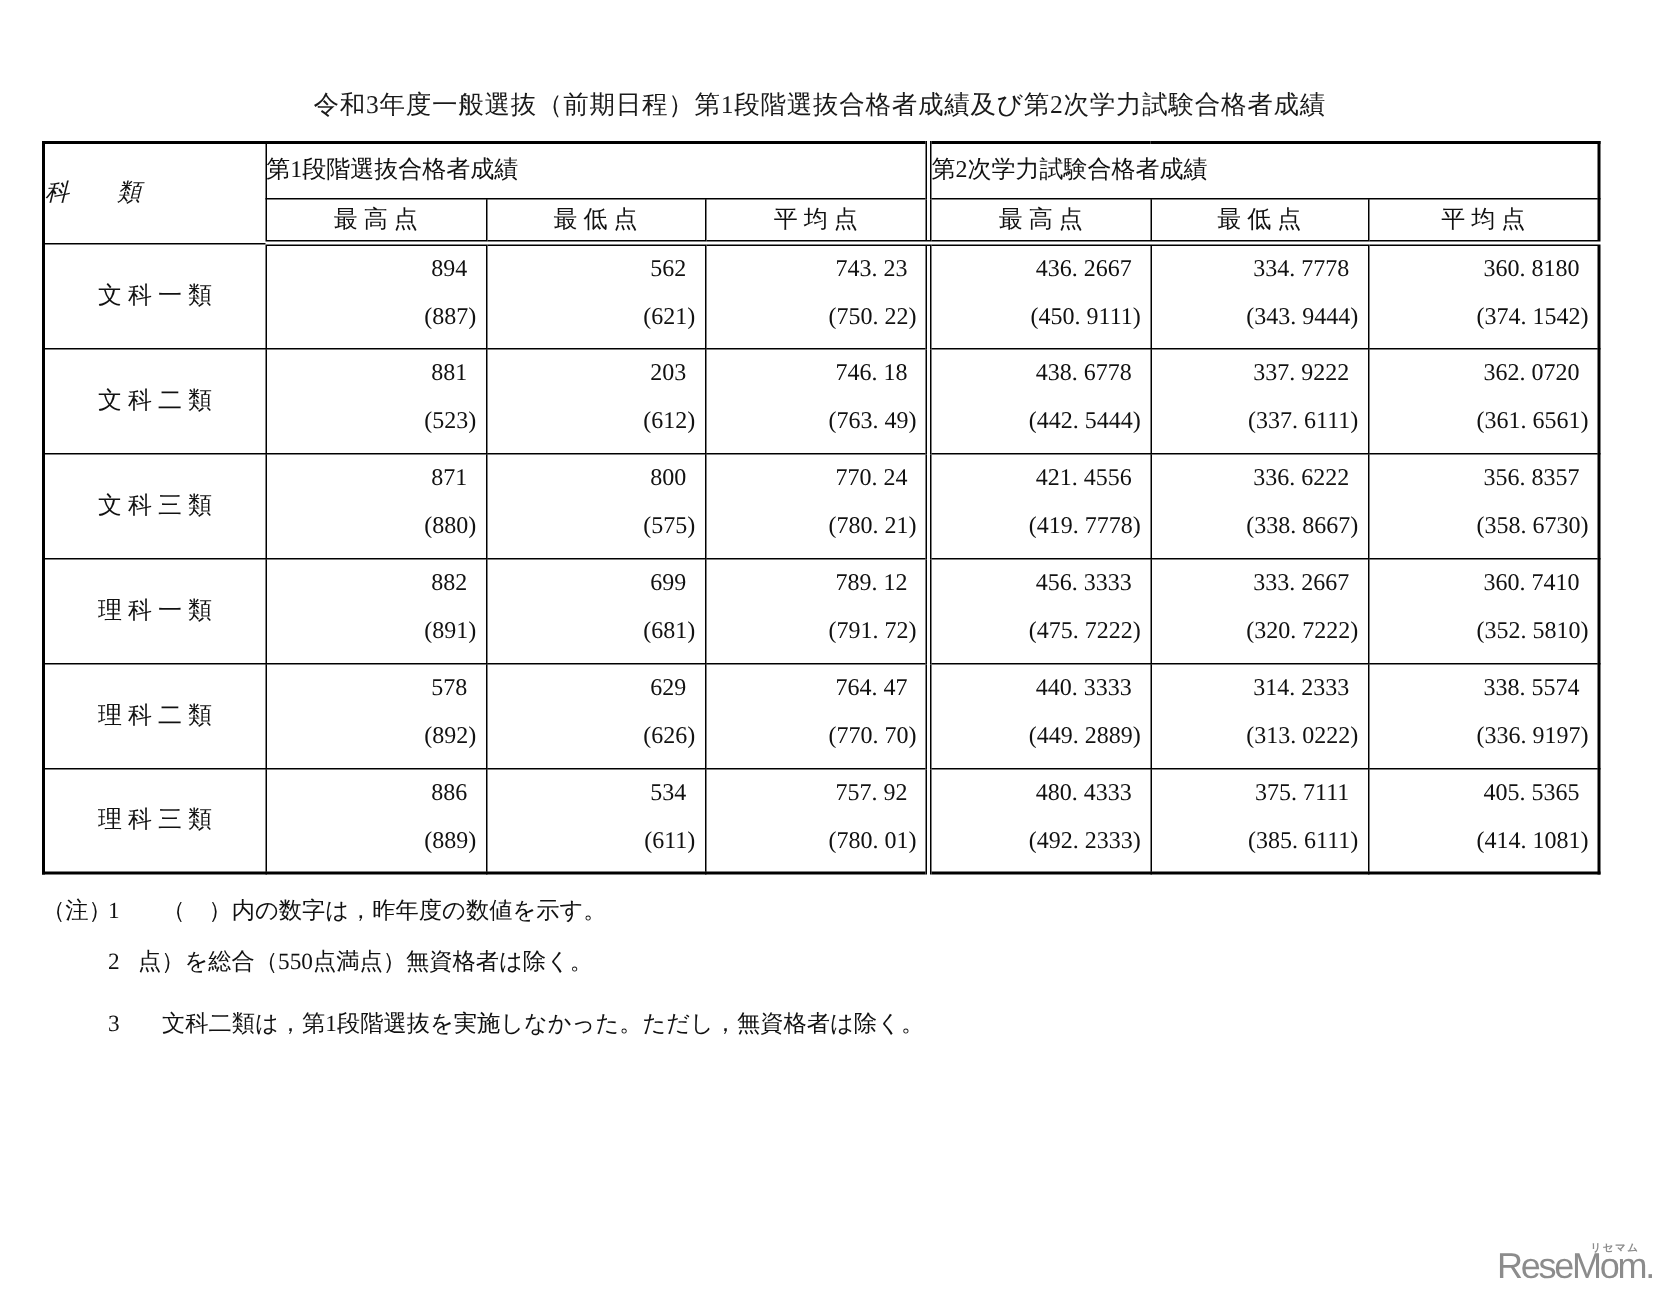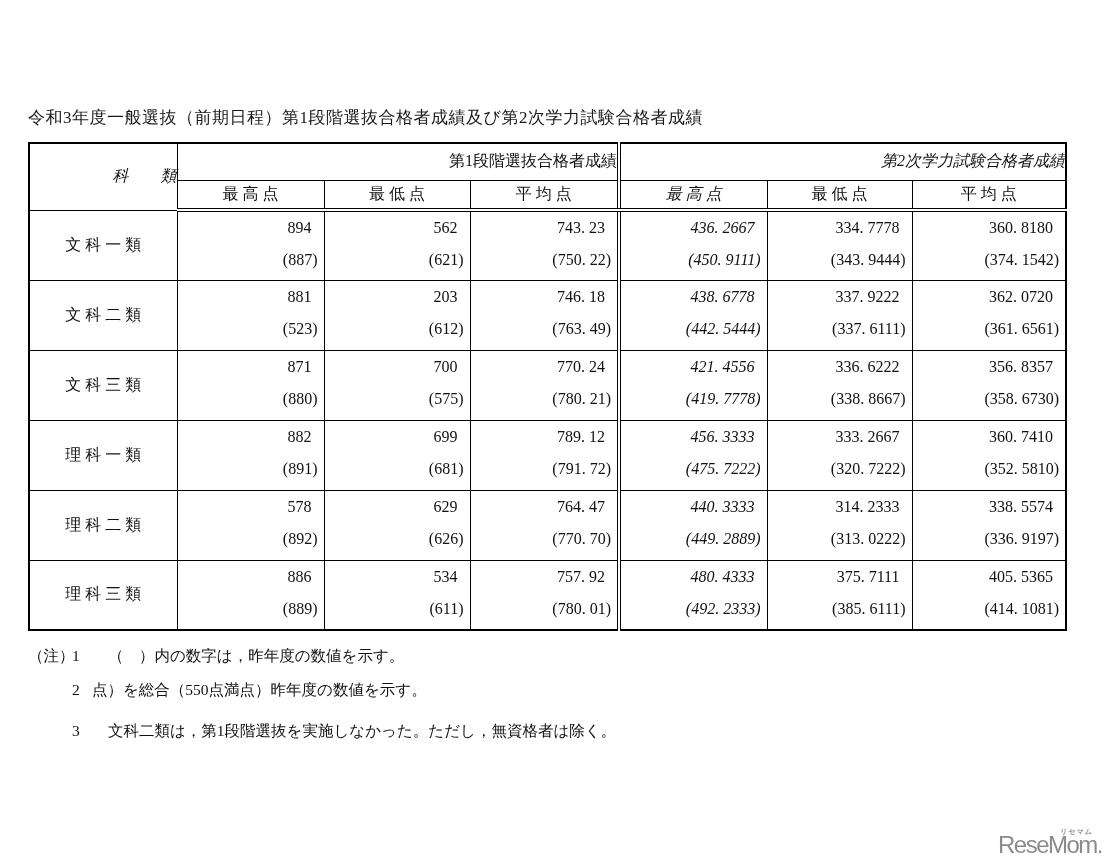--- a/index.html
+++ b/index.html
@@ -5,39 +5,39 @@
   * { margin: 0; padding: 0; box-sizing: border-box; }
   html, body { background: #ffffff; }
   body {
     width: 1110px; height: 863px;
     font-family: "Liberation Serif", "DejaVu Serif", serif;
     color: #1a1a1a;
     position: relative;
     overflow: hidden;
   }
   .content { width: 1037px; margin-left: 28px; padding-top: 58px; }
-  .title { text-align: left; font-size: 17px; letter-spacing: 0.5px; margin-top: 48px; }
+  .title { text-align: center; font-size: 17px; letter-spacing: 0.5px; }
   .date-line { text-align: right; font-size: 15px; margin-top: 16px; }
   .org-line { text-align: right; font-size: 15px; margin-top: 13px; }
 
   table.scores {
     border-collapse: collapse; table-layout: fixed;
     width: 1037px; margin-top: 13px;
     border: 2px solid #000;
   }
   table.scores th, table.scores td {
     border: 1px solid #000;
     font-weight: normal;
     font-size: 16px;
     color: #111;
   }
-  tr.ghead th { height: 37px; text-align: right; vertical-align: middle; }
+  tr.ghead th { height: 37px; text-align: left; vertical-align: middle; }
   tr.shead th { height: 30px; text-align: center; vertical-align: middle; border-bottom: 4px double #000; }
   th.corner { border-bottom: 4px double #000; text-align: center; vertical-align: middle; font-style: italic; }
-  .g2 { border-left: 4px double #000 !important; font-style: italic; }
+  .g2 { border-left: 4px double #000 !important; }
   tbody th.cat { height: 70px; text-align: center; vertical-align: middle; }
   tbody td.num { height: 70px; vertical-align: top; padding: 0; margin-left: 38px; }
   .v { text-align: right; padding: 6px 12px 0 0; line-height: 19px; white-space: nowrap; }
   .p { text-align: right; padding: 13px 6px 0 0; line-height: 19px; white-space: nowrap; }
 
   .notes { margin-top: 13px; font-size: 15.5px; line-height: 24px; color: #111; }
   .note { display: flex; align-items: flex-start; }
   .note + .note { margin-top: 10px; }
   .note.last { margin-top: 17px; }
   .nmark { width: 44px; flex: none; }
@@ -145,21 +145,21 @@
             <div class="p">(361. 6561)</div>
           </td>
       </tr>
       <tr>
         <th class="cat">文 科 三 類</th>
         <td class="num">
             <div class="v">871</div>
             <div class="p">(880)</div>
           </td>
         <td class="num">
-            <div class="v">700</div>
+            <div class="v">800</div>
             <div class="p">(575)</div>
           </td>
         <td class="num">
             <div class="v">770. 24</div>
             <div class="p">(780. 21)</div>
           </td>
         <td class="num g2">
             <div class="v">421. 4556</div>
             <div class="p">(419. 7778)</div>
           </td>
@@ -259,21 +259,21 @@
   <div class="notes">
     <div class="note">
       <span class="nmark">（注）</span>
       <span class="nnum">1</span>
       <span class="ntext">（　）内の数字は，昨年度の数値を示す。</span>
     </div>
     <div class="note">
       <span class="nmark"></span>
       <span class="nnum">2</span>
       <span class="ntext">
-        <div class="hang">点）を総合（550点満点）昨年度の数値を示す。</div>
+        <div class="hang">点）を総合（550点満点）無資格者は除く。</div>
       </span>
     </div>
     <div class="note last">
       <span class="nmark"></span>
       <span class="nnum">3</span>
       <span class="ntext">文科二類は，第1段階選抜を実施しなかった。ただし，無資格者は除く。</span>
     </div>
   </div>
 
 </div>

